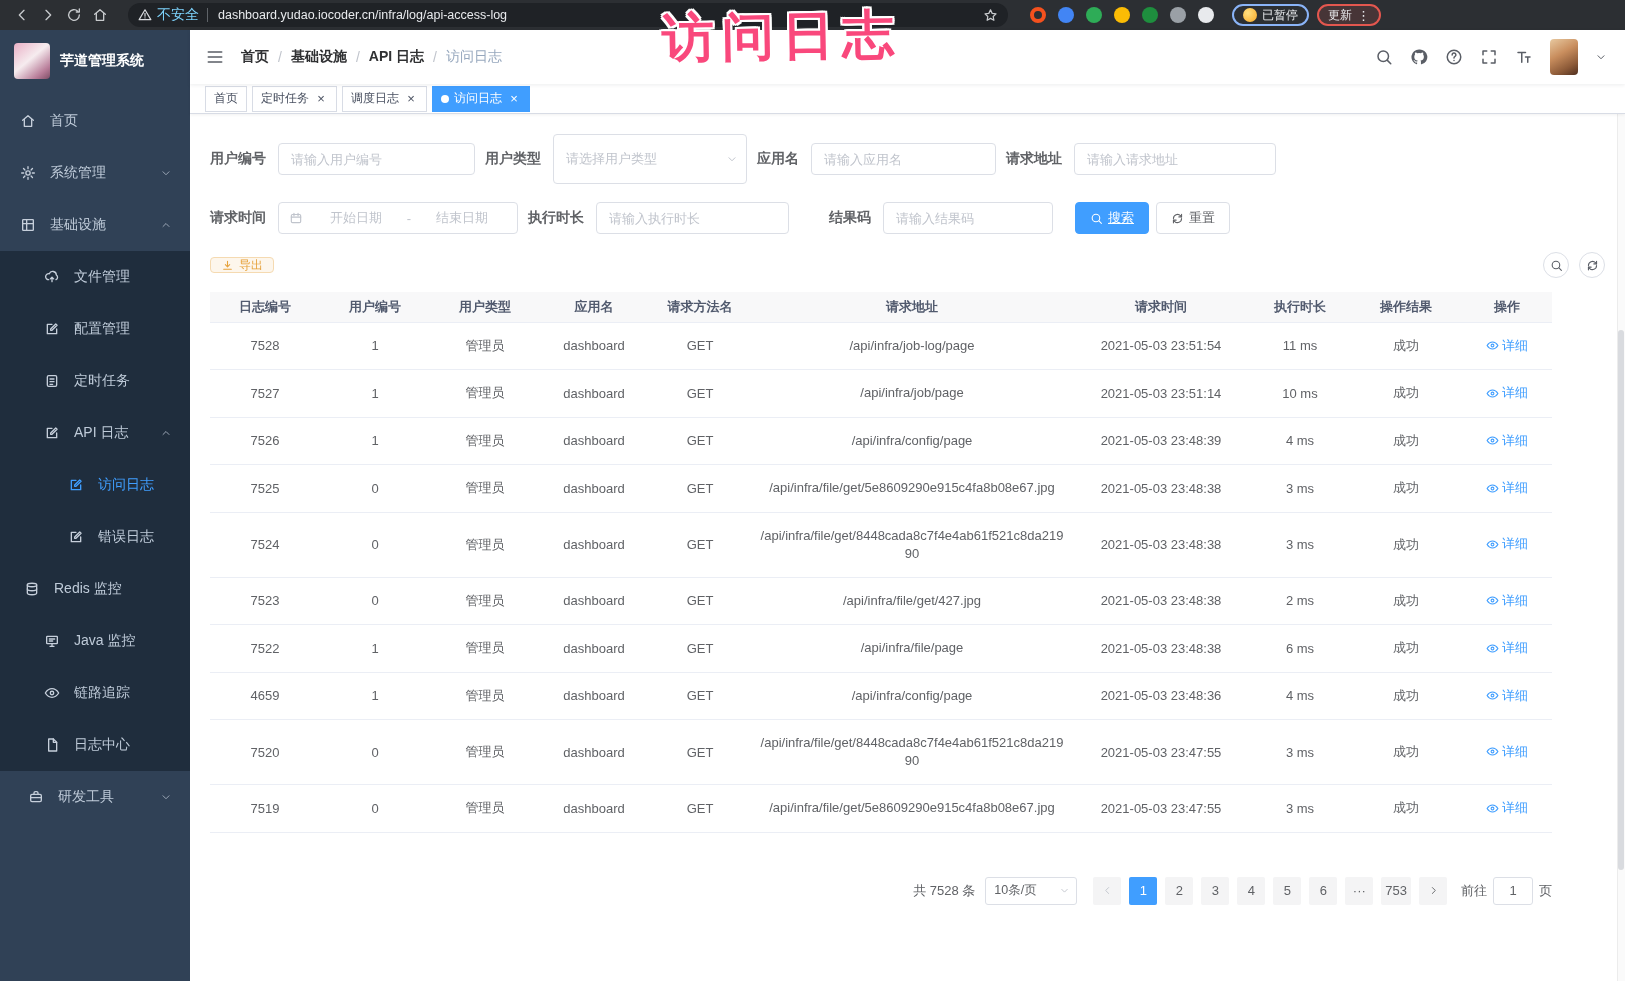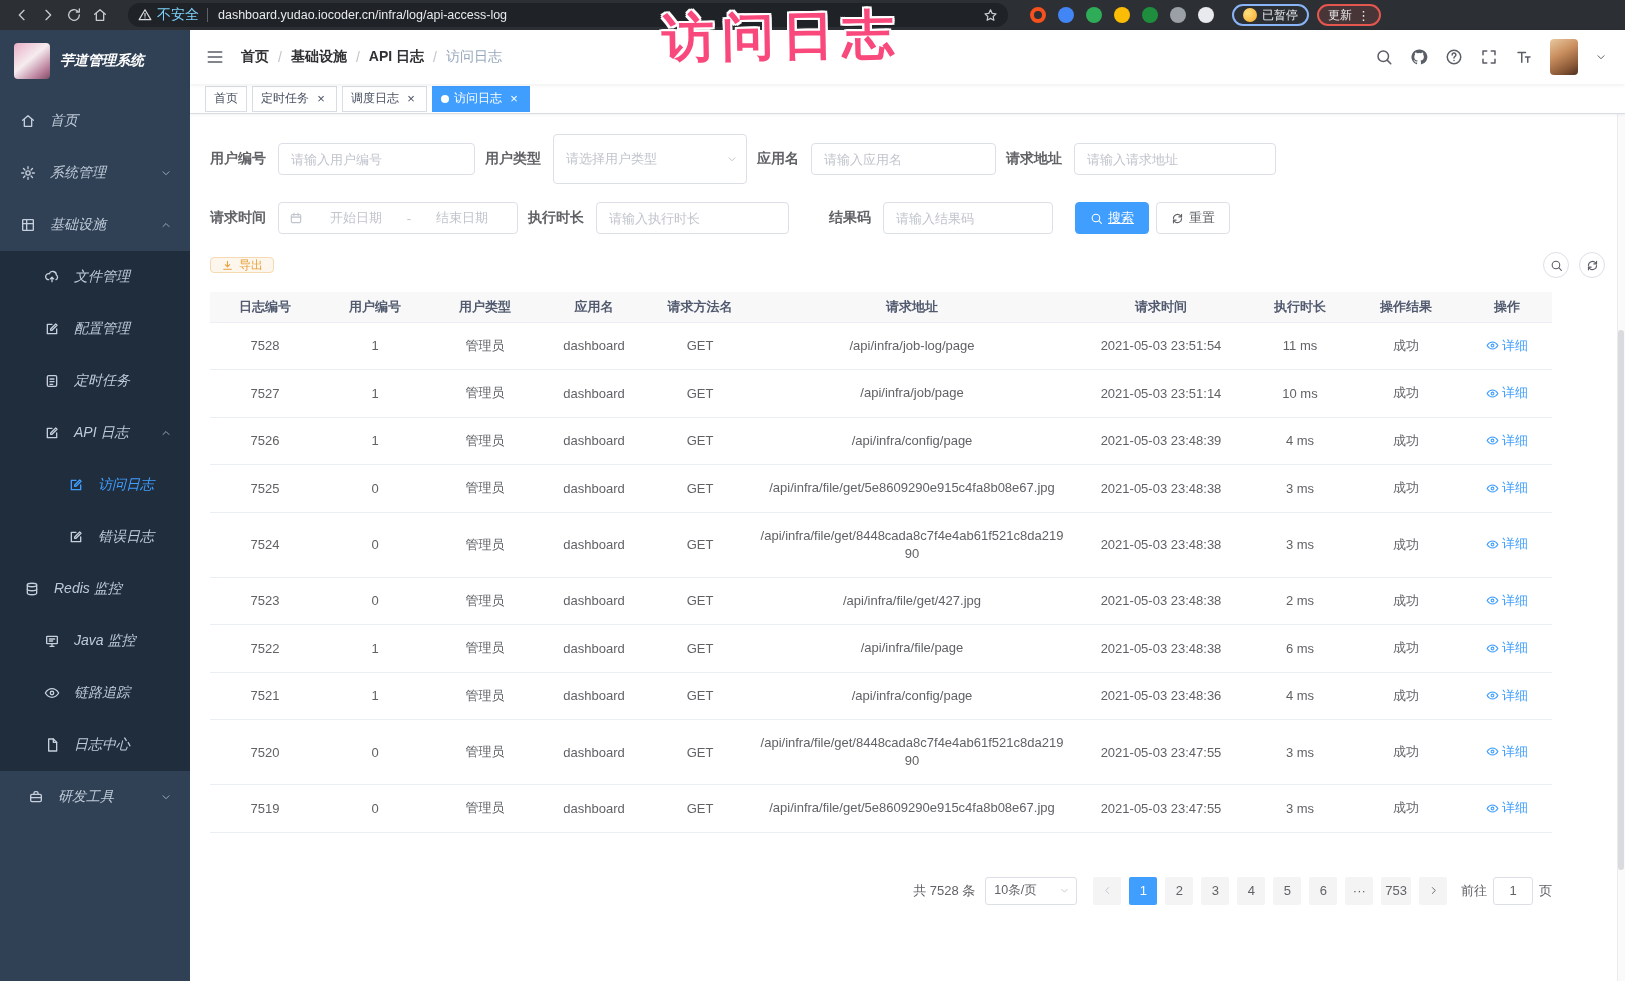--- a/index.html
+++ b/index.html
@@ -21,21 +21,21 @@
 .ext-dot{width:16px;height:16px;border-radius:50%;}
 .ext-dot.ring{background:transparent !important;border:4px solid;}
 .pill{height:22px;border-radius:12px;display:flex;align-items:center;padding:0 9px;font-size:12px;color:#e8eaed;gap:5px;margin-left:6px;}
 .paused-pill{border:2px solid #8ab4f8;}
 .update-pill{border:2px solid #e4574f;background:rgba(228,87,79,.15);}
 .emoji{width:14px;height:14px;border-radius:50%;background:radial-gradient(circle at 35% 35%,#ffe082,#f9a825);}
 .dots{color:#e8eaed;font-size:13px;line-height:1;}
 
 
 .app{display:flex;height:951px;}
-.sidebar{width:190px;background:#304156;flex:0 0 190px;color:#bfcbd9;overflow:hidden;font-style:italic;}
+.sidebar{width:190px;background:#304156;flex:0 0 190px;color:#bfcbd9;overflow:hidden;}
 .logo{display:flex;align-items:center;padding:13px 14px 16px 14px;}
 .logo-img{width:36px;height:36px;border-radius:4px;background:linear-gradient(140deg,#e9b0c6 0%,#f6ecef 45%,#b97e9a 80%,#7e4e66 100%);flex:0 0 36px;}
 .logo-title{color:#fff;font-weight:bold;font-size:14px;margin-left:10px;white-space:nowrap;}
 .menu-item{height:52px;display:flex;align-items:center;font-size:14px;color:#bfcbd9;cursor:pointer;white-space:nowrap;}
 .menu-item .mic{width:16px;height:16px;margin-right:14px;color:#c6cfdb;flex:0 0 16px;}
 .menu-item .mchev{width:12px;height:12px;margin-left:auto;margin-right:18px;color:#9aa5b5;}
 .menu-item.active,.menu-item.active .mic{color:#409eff;}
 .submenu{background:#1f2d3d;}
 .main{flex:1;display:flex;flex-direction:column;background:#fff;min-width:0;}
 
@@ -677,21 +677,21 @@
                   <span class="eic" data-icon="eye">
                     <svg viewBox="0 0 24 24" fill="none" stroke="currentColor" stroke-width="2" stroke-linecap="round" stroke-linejoin="round">
                       <path d="M2 12s4-6.5 10-6.5S22 12 22 12s-4 6.5-10 6.5S2 12 2 12z"></path>
                       <circle cx="12" cy="12" r="2.6"></circle>
                     </svg>
                   </span>
                   <span>详细</span>
                 </span></td>
             </tr>
             <tr>
-              <td>7521</td>
+              <td>4659</td>
               <td>1</td>
               <td>管理员</td>
               <td>dashboard</td>
               <td>GET</td>
               <td class="url-cell">/api/infra/config/page</td>
               <td>2021-05-03 23:48:36</td>
               <td>4 ms</td>
               <td>成功</td>
               <td><span class="detail-link">
                   <span class="eic" data-icon="eye">

